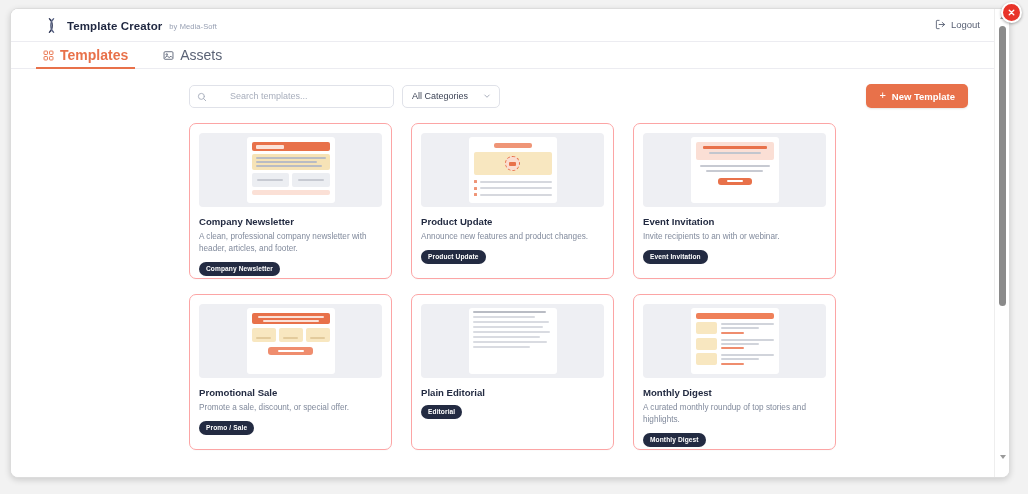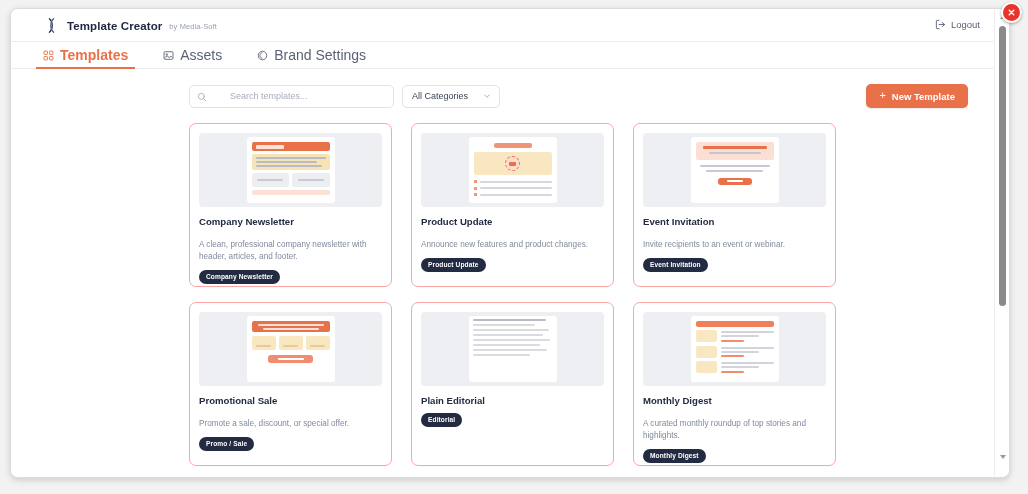--- a/index.html
+++ b/index.html
@@ -161,21 +161,21 @@
     border-radius: 3px;
     padding: 5px;
     display: flex; flex-direction: column;
     overflow: hidden;
   }
   .card-title {
     margin-top: 9px;
     font-size: 9.6px; font-weight: bold; color: #232b42;
   }
   .card-desc {
-    margin-top: 12px;
+    margin-top: 4px;
     font-size: 8.2px; color: #818a9c; line-height: 1.45;
   }
   .pill {
     display: inline-block;
     margin-top: 7px;
     background: #232b42;
     color: #fff;
     font-size: 6.6px; font-weight: bold;
     padding: 3.5px 7px;
     border-radius: 9px;
@@ -326,29 +326,20 @@
         <span>
           <svg viewBox="0 0 16 16" fill="none" stroke="#5a6275" stroke-width="1.3">
             <rect x="1.5" y="2.5" width="13" height="11" rx="1.5"></rect>
             <circle cx="5.5" cy="6.5" r="1.1"></circle>
             <path d="M2.5 11.5 6 8.5l3 2.5 2.5-2 2 2" stroke-linejoin="round"></path>
           </svg>
         </span>
         <span>Assets</span>
       </div>
 
-      <div class="tab">
-        <span>
-          <svg viewBox="0 0 16 16" fill="none" stroke="#5a6275" stroke-width="1.3">
-            <circle cx="8" cy="8" r="6.2"></circle>
-            <path d="M8 4.2c-2.1 0-3.8 1.7-3.8 3.8S5.9 11.8 8 11.8"></path>
-          </svg>
-        </span>
-        <span>Brand Settings</span>
-      </div>
     </div>
 
     <div class="content">
 
       <div class="toolbar">
 
         <div class="search-box">
           <span>
             <svg viewBox="0 0 16 16" fill="none" stroke="#a8aebc" stroke-width="1.5" stroke-linecap="round">
               <circle cx="7" cy="7" r="4.8"></circle>
@@ -442,21 +433,21 @@
               <div class="ev-lines">
                 <div class="l" style="width:100%"></div>
                 <div class="l" style="width:82%;margin:0 auto"></div>
               </div>
               <div class="ev-btn">
                   <i></i>
                 </div>
             </div>
           </div>
           <div class="card-title">Event Invitation</div>
-          <div class="card-desc">Invite recipients to an event or webinar.</div>
+          <div class="card-desc">Invite recipients to an with or webinar.</div>
           <div><span class="pill">Event Invitation</span></div>
         </div>
 
         <div class="card">
           <div class="thumb">
             <div class="paper">
               <div class="pr-head">
                 <div class="l"></div>
                 <div class="l2"></div>
               </div>

